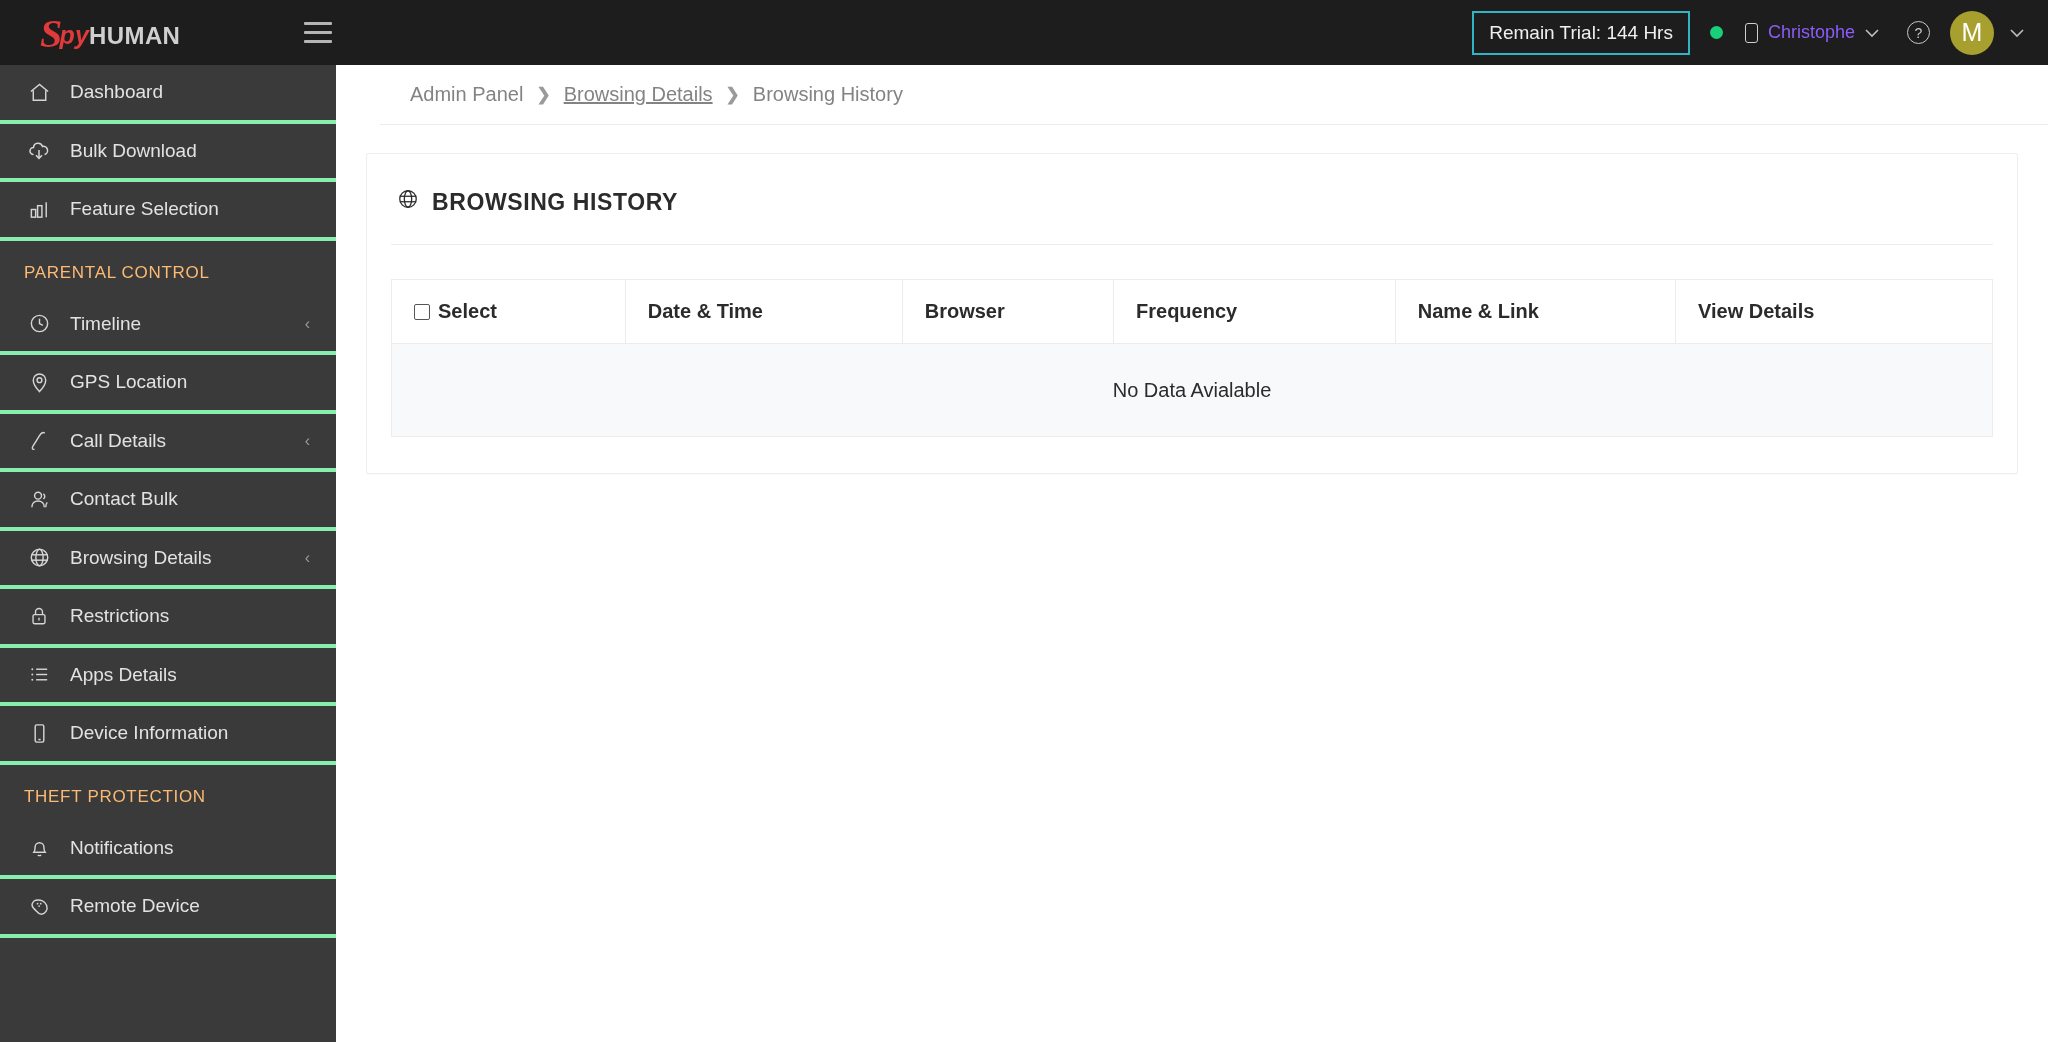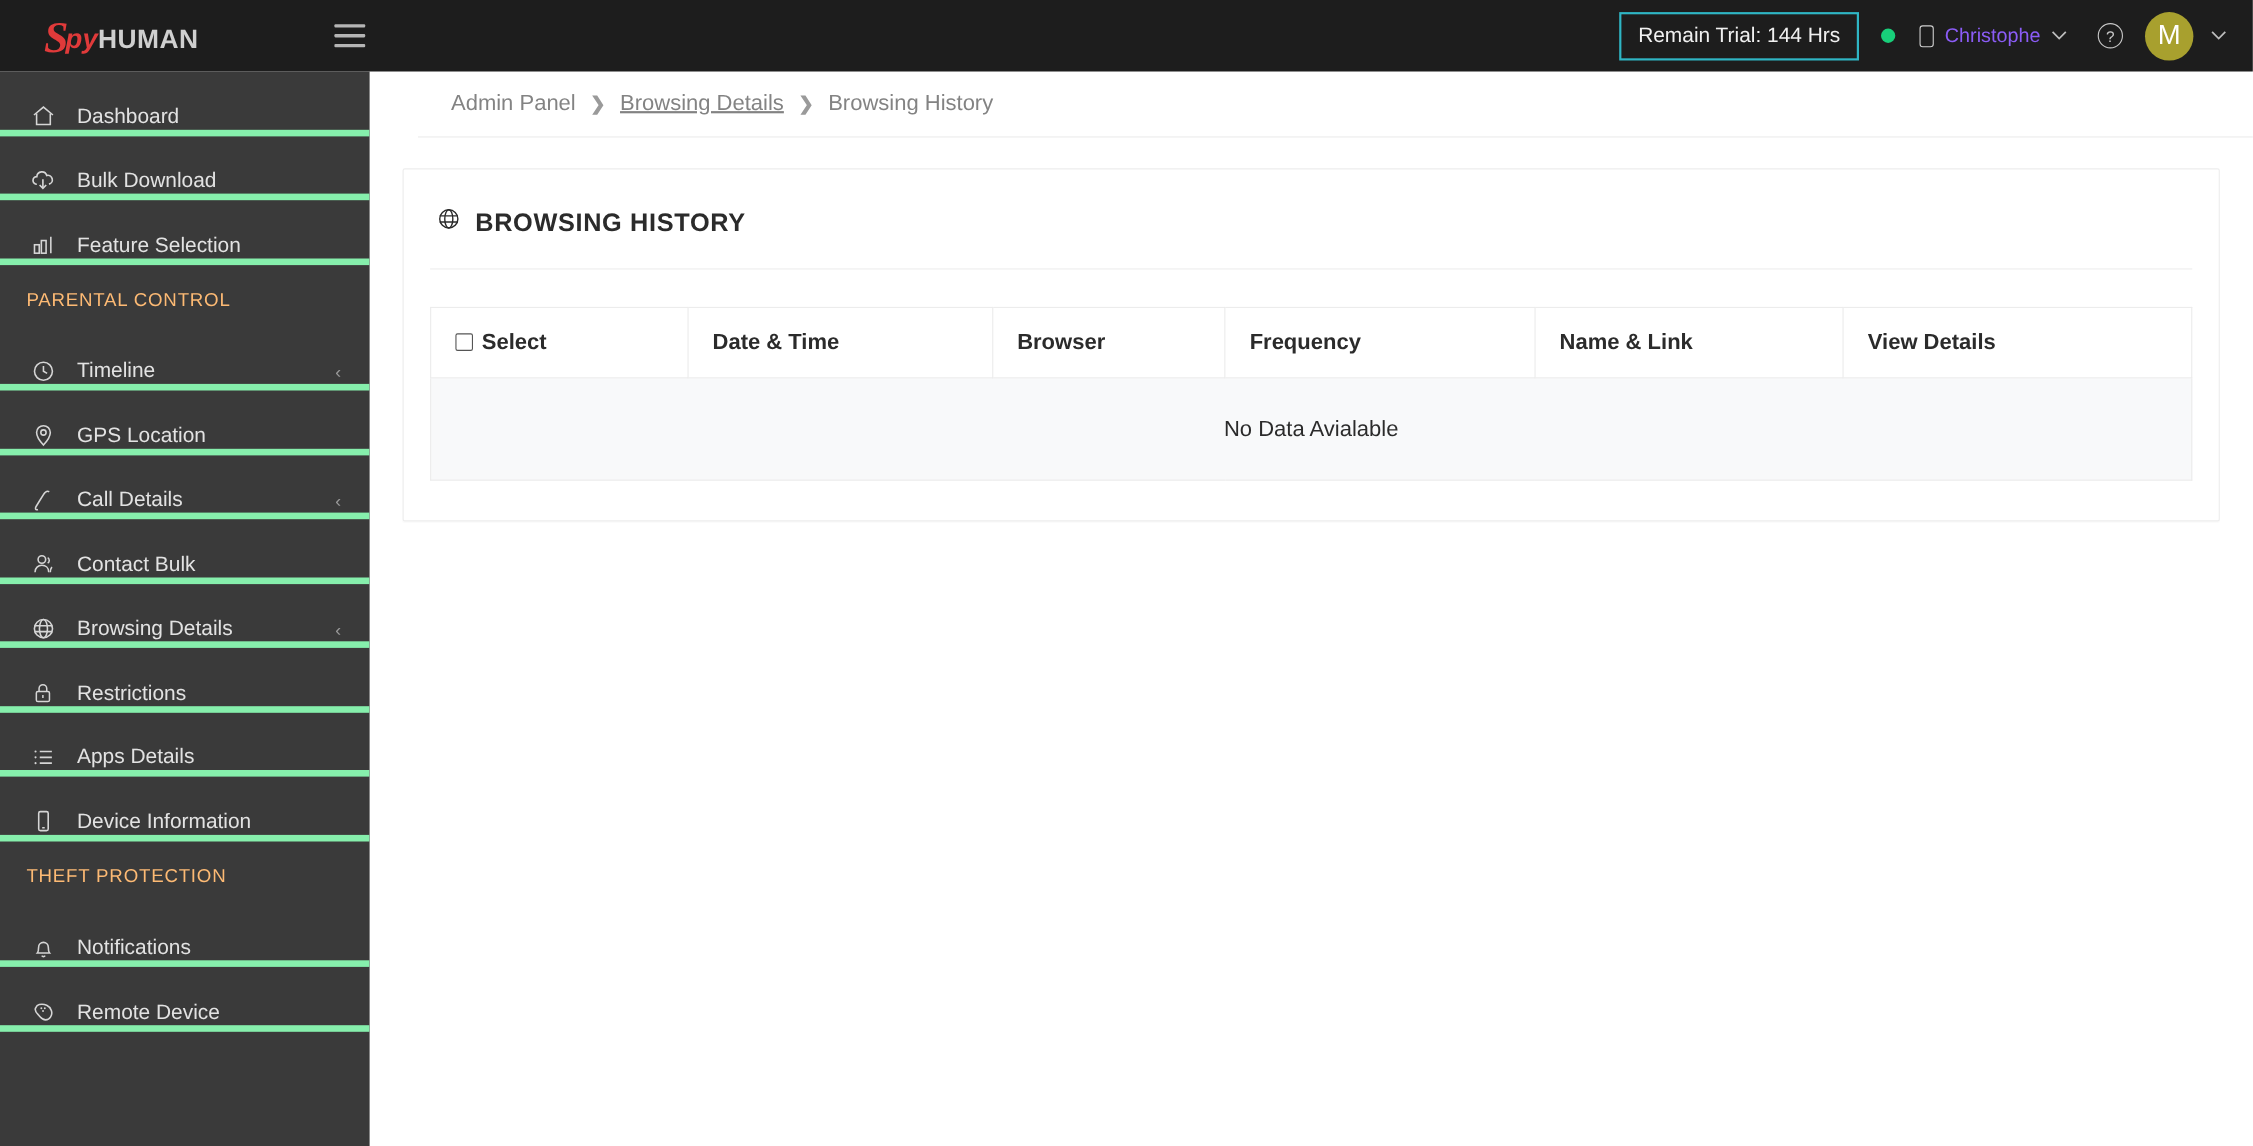--- a/index.html
+++ b/index.html
@@ -90,24 +90,24 @@
   
   .sidebar {
     position: absolute; top: 65px; left: 0;
     width: 336px; height: 977px;
     background: #3a3a3a;
     overflow: hidden;
     z-index: 10;
   }
   .nav-item {
     height: 58.5px;
-    display: flex; align-items: flex-end;
+    display: flex; align-items: center;
     padding: 0 26px 0 24px;
     color: #e2e2e2; font-size: 19px;
-    border-bottom: 6px solid #86efac;
+    border-bottom: 4px solid #86efac;
     cursor: pointer;
   }
   .nav-item .ico {
     width: 30px; height: 24px; margin-right: 16px;
     display: flex; align-items: center; justify-content: center;
     flex: 0 0 30px;
   }
   .nav-item .lbl { flex: 1 1 auto; }
   .nav-item .arrow { color: #9a9a9a; font-size: 16px; }
   .nav-section {

